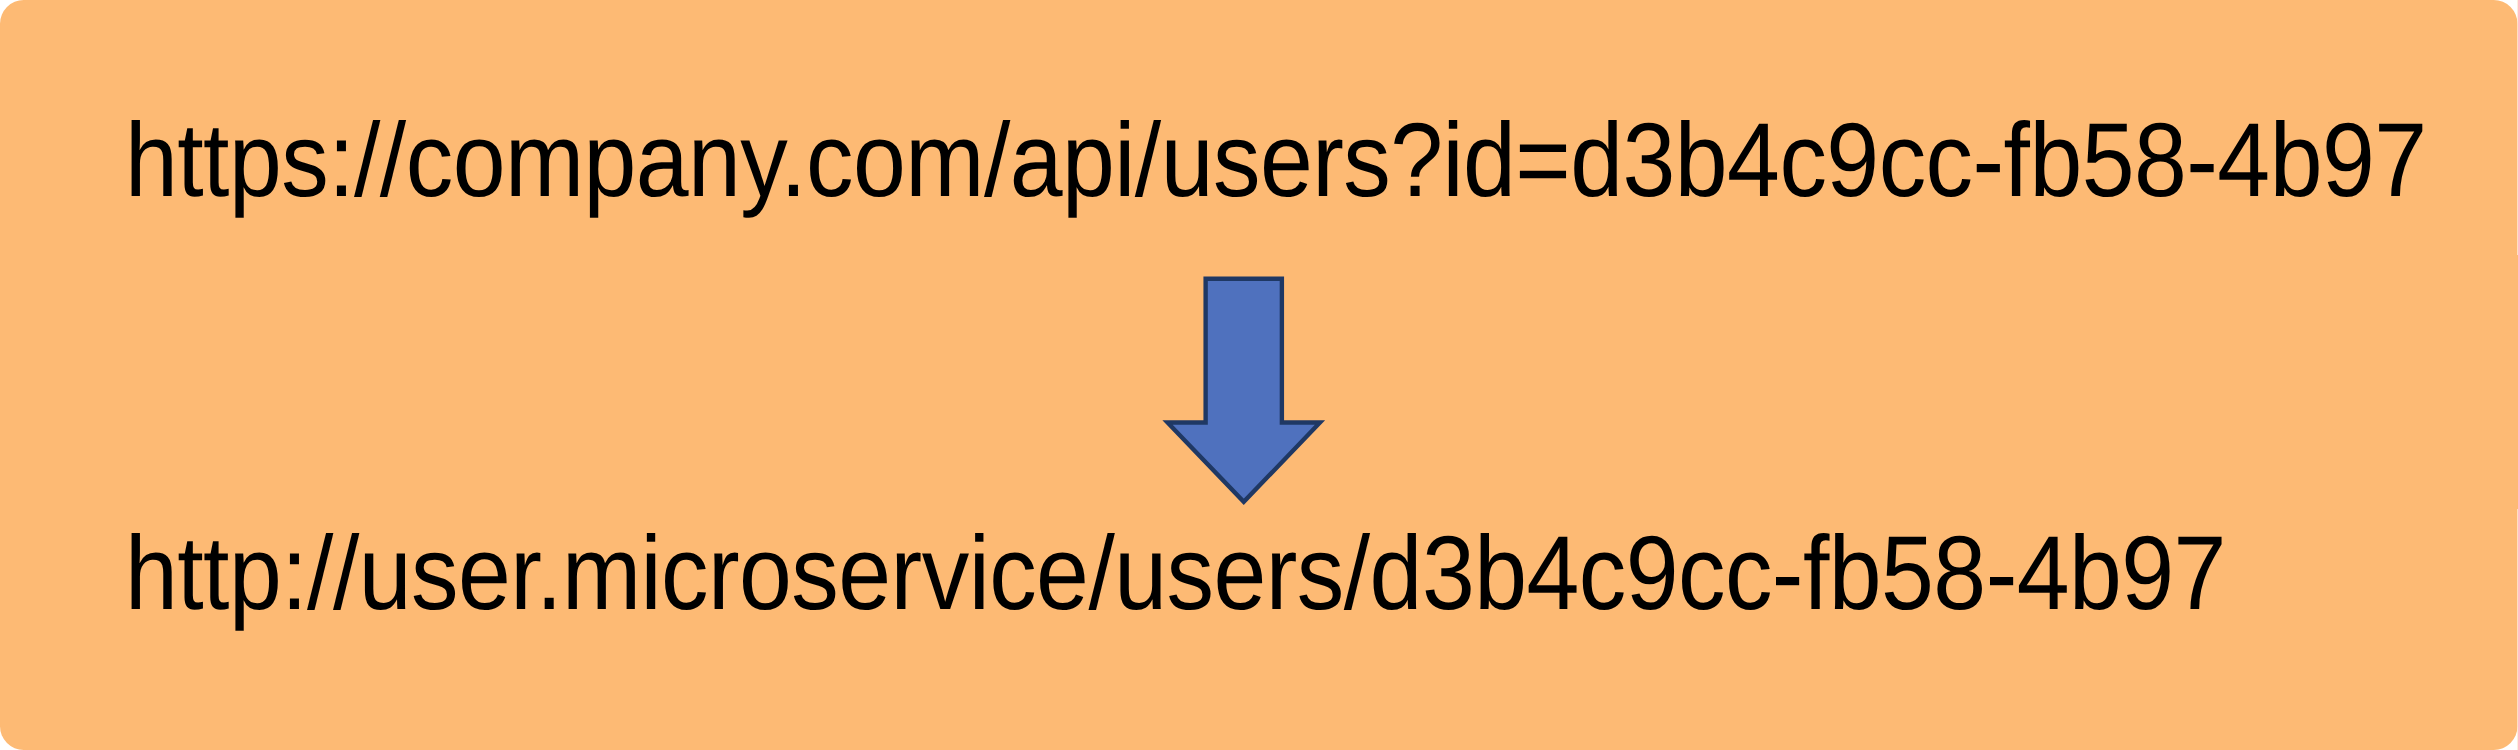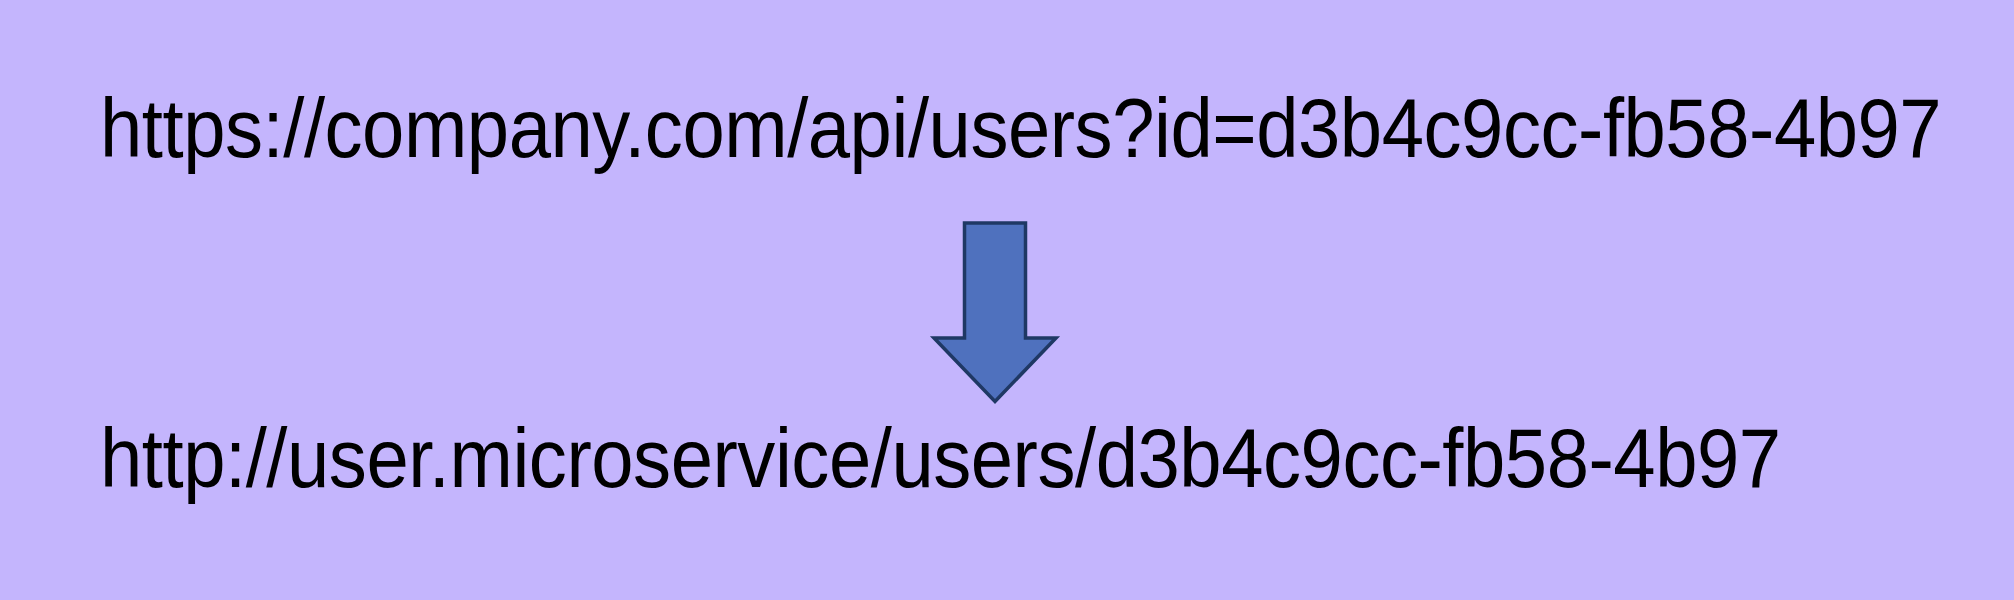--- a/index.html
+++ b/index.html
@@ -55,21 +55,21 @@
   #arrow-wrap svg {
     display: block;
     width: 100%;
     height: 100%;
     overflow: visible;
   }
 </style>
 </head>
 <body style="background: rgb(255, 255, 255);">
 
-<div id="canvas" style="background: #c4b5fd;">
+<div id="canvas" style="background: #fdba74; border-radius: 19px;">
 
   <div class="url-line" id="line-source" style="color: rgb(0, 0, 0);">https://company.com/api/users?id=d3b4c9cc-fb58-4b97</div>
 
   <div id="arrow-wrap">
     <svg viewBox="0 0 136 192" xmlns="http://www.w3.org/2000/svg" aria-hidden="true">
       <polygon points="38.5,7 99.5,7 99.5,122 130,122 69,185.5 8,122 38.5,122" fill="#4F71BE" stroke="#1F3864" stroke-width="3.5" stroke-linejoin="miter"></polygon>
     </svg>
   </div>
 
   <div class="url-line" id="line-target" style="color: rgb(0, 0, 0);">http://user.microservice/users/d3b4c9cc-fb58-4b97</div>

